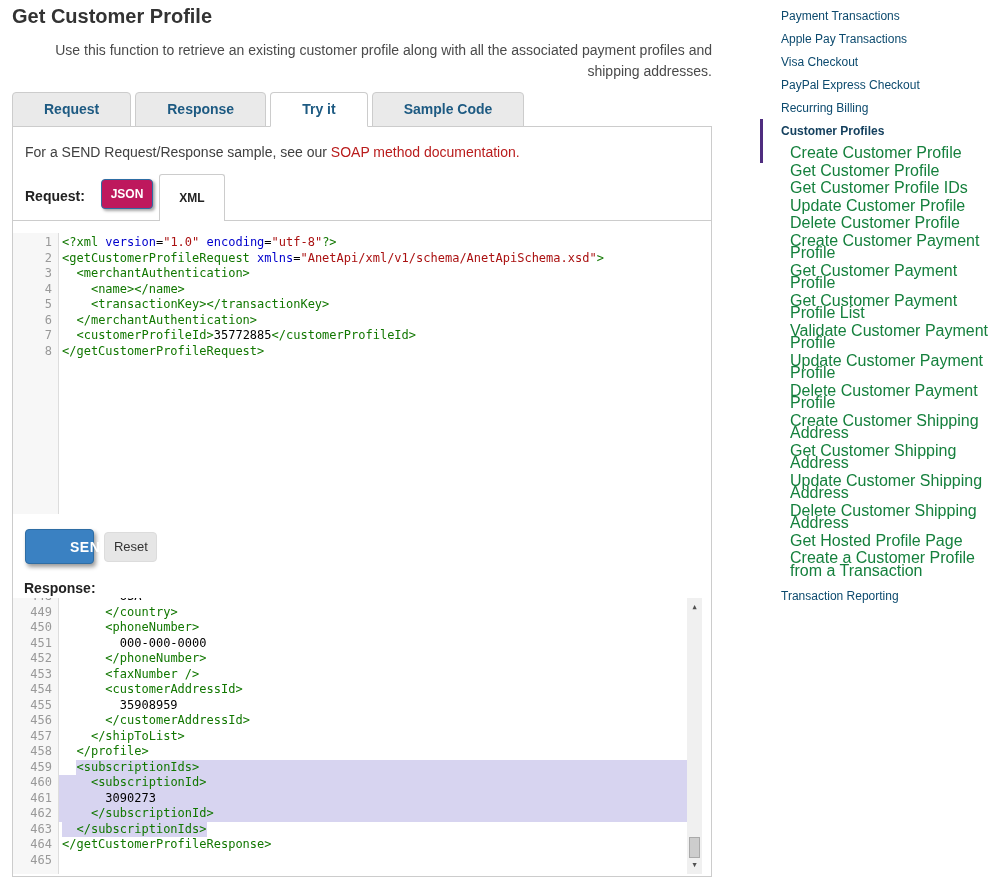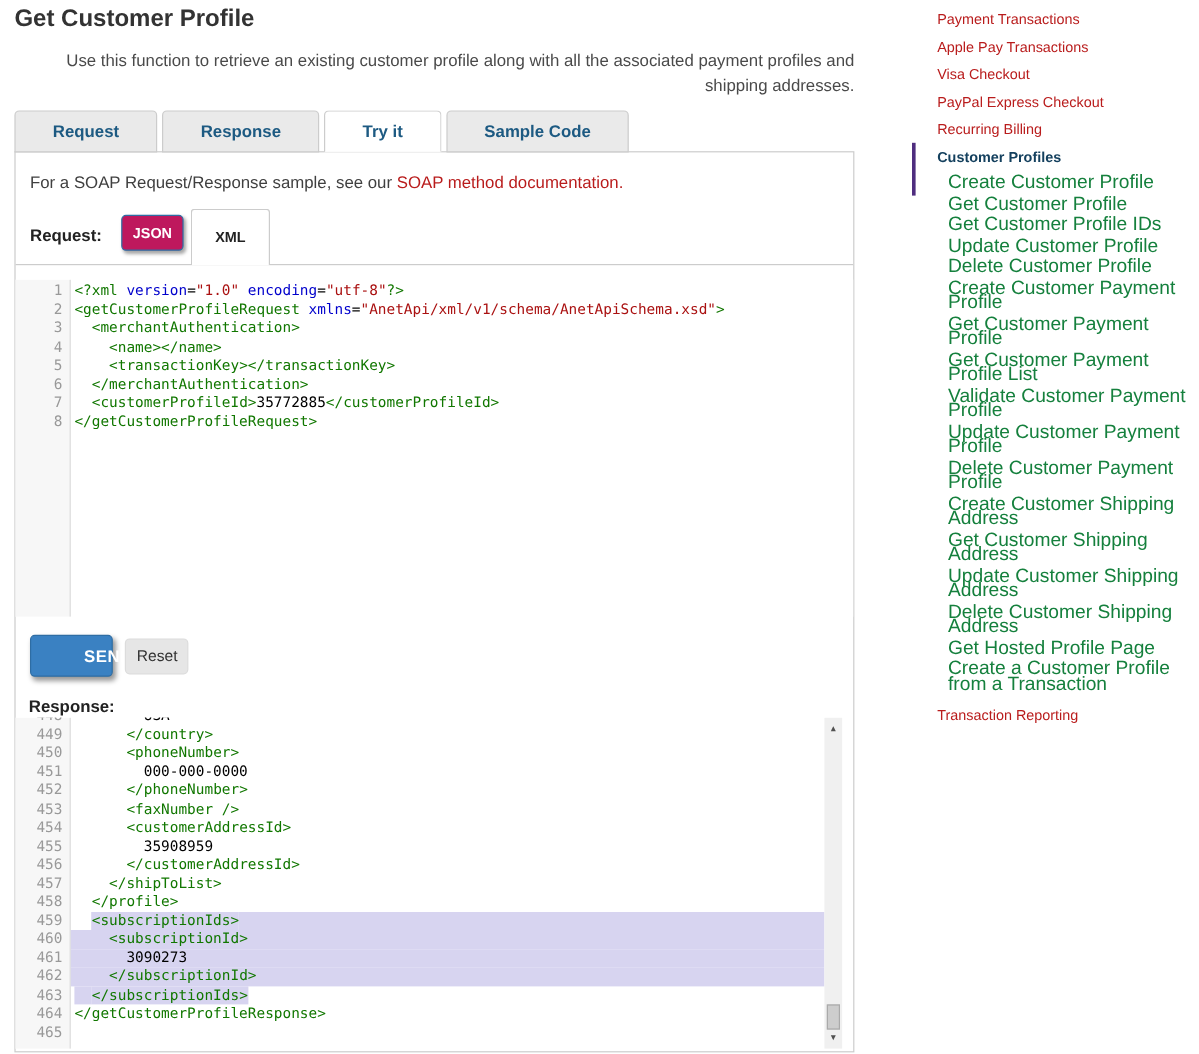--- a/index.html
+++ b/index.html
@@ -65,21 +65,21 @@
   .scrollbar { position:absolute; right:0; top:0; bottom:0; width:15px; background:#f0f0f0; cursor:pointer; }
   .sb-arrow { position:absolute; left:0; width:15px; height:14px; text-align:center; font-size:7px;
               line-height:14px; color:#505050; }
   .sb-arrow.up { top:2px; }
   .sb-arrow.down { bottom:2px; }
   .sb-thumb { position:absolute; left:2px; width:11px; top:239px; height:21px; background:#cdcdcd; border:1px solid #aaa; }
 
   
   .sidebar { position:absolute; left:760px; top:0; width:239px; padding-top:10px; }
   .active-bar { position:absolute; left:0; top:119px; width:3px; height:44px; background:#4f2d7f; }
-  .sb-section { font-size:12px; line-height:13px; color:#b91c1c; margin:0 0 10px 21px; cursor:pointer; }
+  .sb-section { font-size:12px; line-height:13px; color:#0c4a6e; margin:0 0 10px 21px; cursor:pointer; }
   .sb-section-active { font-size:12px; line-height:13px; color:#14405e; font-weight:700; margin:0 0 9px 21px; cursor:pointer; }
   .sb-link { font-size:16px; line-height:12.5px; color:#15803d; margin:0 0 5px 30px; width:205px; cursor:pointer; }
   .sb-link + .sb-section { margin-top:13px; }
 </style>
 </head>
 <body>
 
 <div class="page">
 
   <div class="main">
@@ -87,21 +87,21 @@
     <p class="desc">Use this function to retrieve an existing customer profile along with all the associated payment profiles and shipping addresses.</p>
 
     <div class="tabs">
         <div class="tab">Request</div>
         <div class="tab">Response</div>
         <div class="tab active">Try it</div>
         <div class="tab">Sample Code</div>
       </div>
 
     <div class="panel">
-      <p class="soap"><span>For a SOAP Request/Response sample, see our </span><a>SOAP method documentation.</a></p>
+      <p class="soap"><span>For a SEND Request/Response sample, see our </span><a>SOAP method documentation.</a></p>
 
       <div class="req-row">
         <span class="req-label">Request:</span>
         <button class="json-btn">JSON</button>
         <div class="xml-tab">XML</div>
       </div>
 
       <div class="editor req-editor">
         <div class="gutterbg"></div>
         <div class="code">

